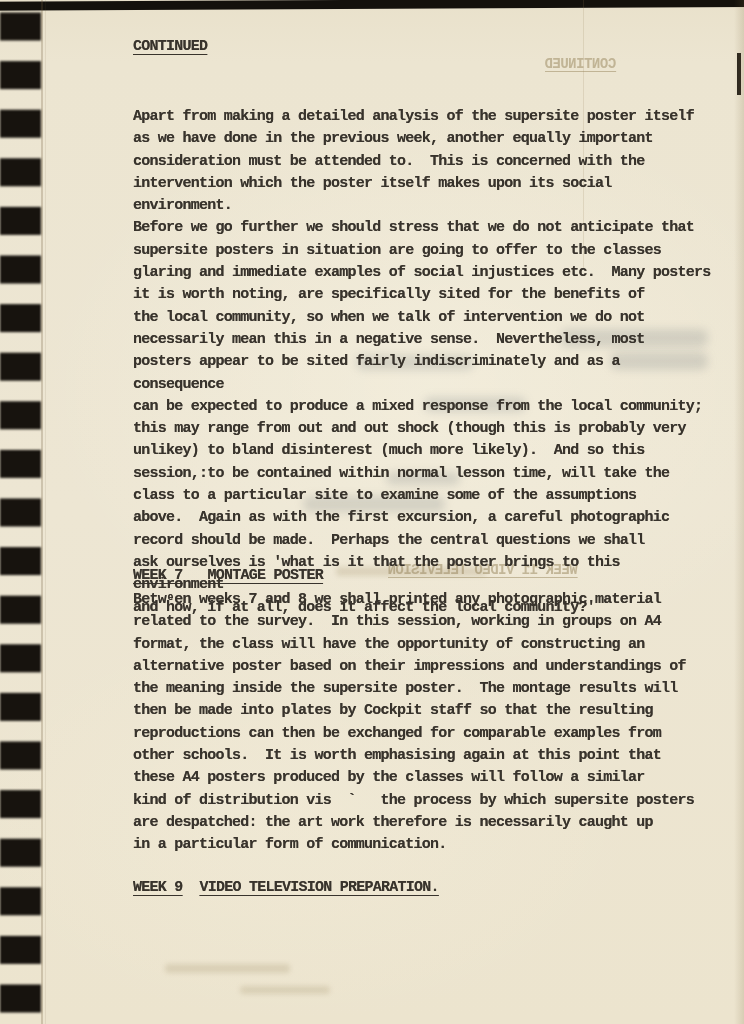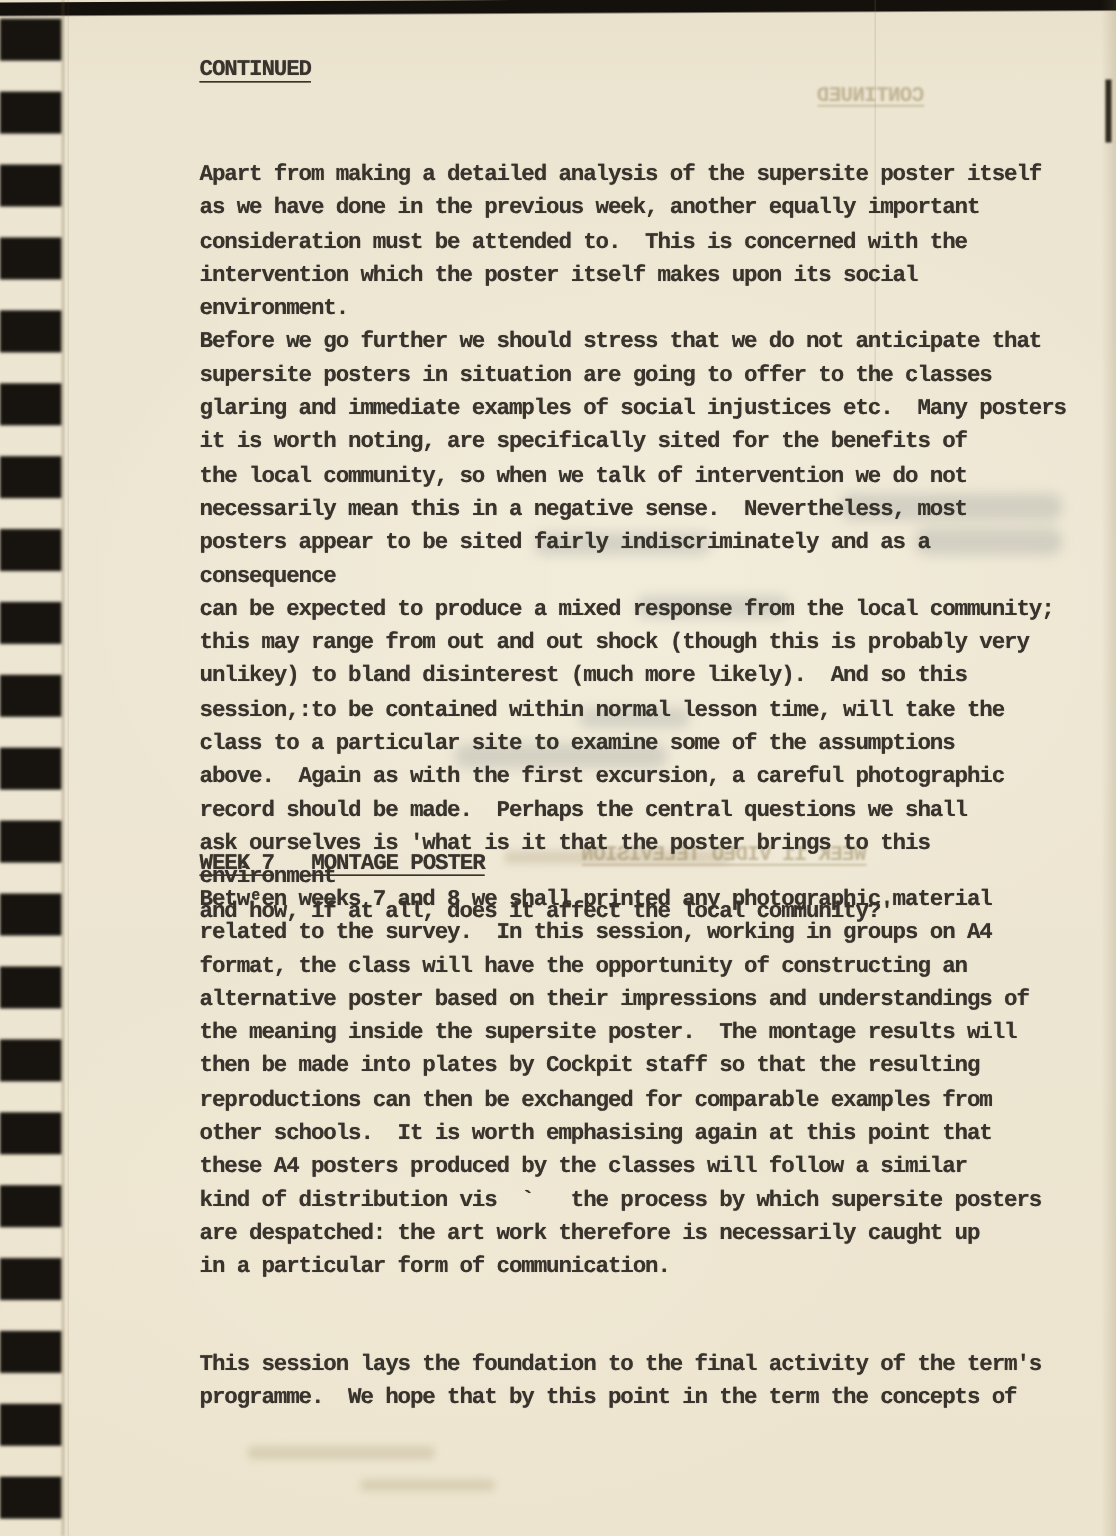--- a/index.html
+++ b/index.html
@@ -123,16 +123,17 @@
 alternative poster based on their impressions and understandings of
 the meaning inside the supersite poster.  The montage results will
 then be made into plates by Cockpit staff so that the resulting
 reproductions can then be exchanged for comparable examples from
 other schools.  It is worth emphasising again at this point that
 these A4 posters produced by the classes will follow a similar
 kind of distribution vis  `   the process by which supersite posters
 are despatched: the art work therefore is necessarily caught up
 in a particular form of communication.</div>
 
-  <div class="ink bodytxt b9">This session lays the foundation to the final activity of the term's
-programme.  We hope that by this point in the term the concepts of</div>
+  <div class="ink heading h9">
+    <span class="u">WEEK 9</span><span class="u ht">VIDEO TELEVISION PREPARATION.</span>
+  </div>
 
 </div>
 
 </body></html>

